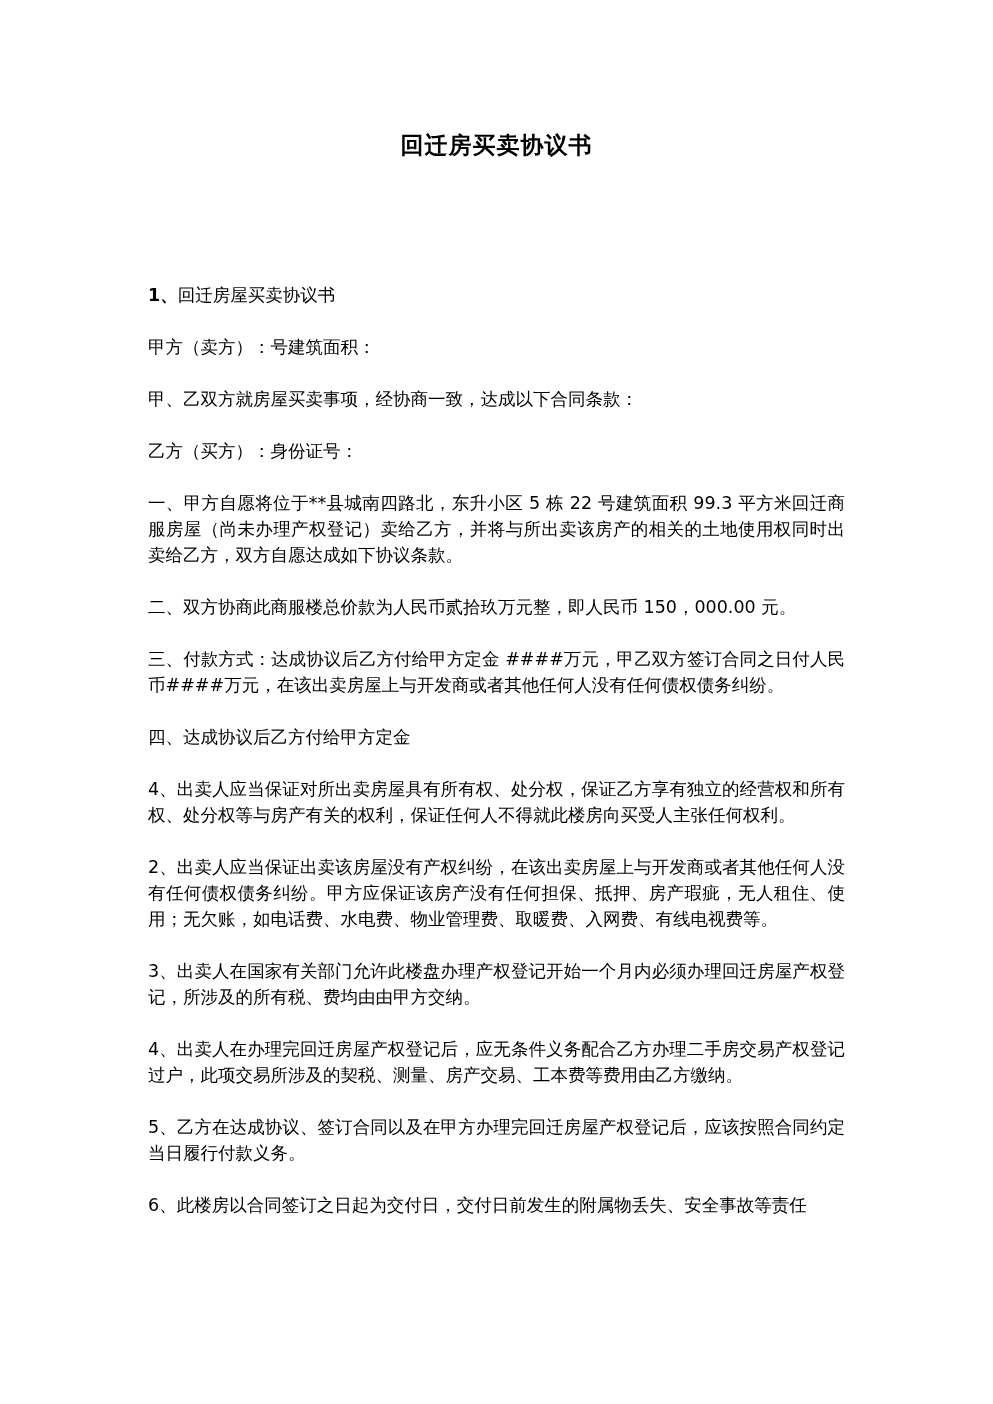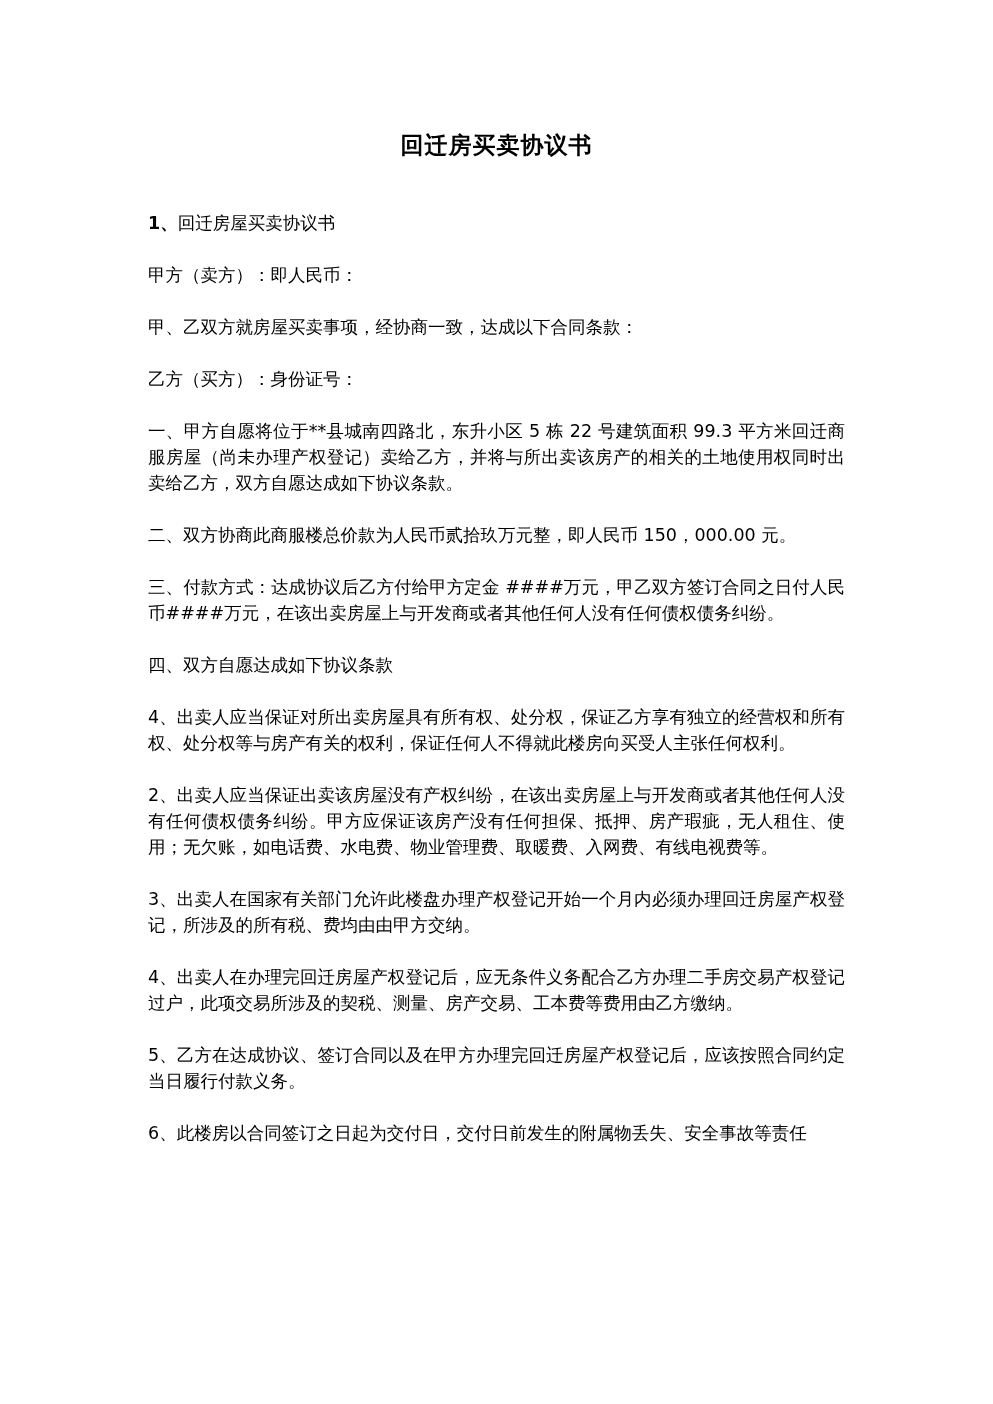--- a/index.html
+++ b/index.html
@@ -20,21 +20,21 @@
   }
   .doc-title {
     margin: 0;
     font-size: 23px;
     line-height: 34px;
     font-weight: bold;
     text-align: center;
     letter-spacing: 1px;
   }
   .doc-body {
-    margin-top: 48px;
+    margin-top: 120px;
   }
   .para {
     margin: 0 0 26px 0;
     font-size: 17.5px;
     line-height: 26px;
     text-align: justify;
     word-break: break-all;
   }
   .heading-number {
     font-weight: bold;
@@ -44,27 +44,27 @@
 <body>
 
 <div class="page">
 
   <h1 class="doc-title">回迁房买卖协议书</h1>
 
   <div class="doc-body">
 
     <p class="para"><span class="heading-number">1、</span><span>回迁房屋买卖协议书</span></p>
 
-    <p class="para">甲方（卖方）：即人民币：</p>
+    <p class="para">甲方（卖方）：号建筑面积：</p>
     <p class="para">甲、乙双方就房屋买卖事项，经协商一致，达成以下合同条款：</p>
     <p class="para">乙方（买方）：身份证号：</p>
     <p class="para">一、甲方自愿将位于**县城南四路北，东升小区 5 栋 22 号建筑面积 99.3 平方米回迁商服房屋（尚未办理产权登记）卖给乙方，并将与所出卖该房产的相关的土地使用权同时出卖给乙方，双方自愿达成如下协议条款。</p>
     <p class="para">二、双方协商此商服楼总价款为人民币贰拾玖万元整，即人民币  150，000.00 元。</p>
     <p class="para">三、付款方式：达成协议后乙方付给甲方定金 ####万元，甲乙双方签订合同之日付人民币####万元，在该出卖房屋上与开发商或者其他任何人没有任何债权债务纠纷。</p>
-    <p class="para">四、双方自愿达成如下协议条款</p>
+    <p class="para">四、达成协议后乙方付给甲方定金</p>
     <p class="para">4、出卖人应当保证对所出卖房屋具有所有权、处分权，保证乙方享有独立的经营权和所有权、处分权等与房产有关的权利，保证任何人不得就此楼房向买受人主张任何权利。</p>
     <p class="para">2、出卖人应当保证出卖该房屋没有产权纠纷，在该出卖房屋上与开发商或者其他任何人没有任何债权债务纠纷。甲方应保证该房产没有任何担保、抵押、房产瑕疵，无人租住、使用；无欠账，如电话费、水电费、物业管理费、取暖费、入网费、有线电视费等。</p>
     <p class="para">3、出卖人在国家有关部门允许此楼盘办理产权登记开始一个月内必须办理回迁房屋产权登记，所涉及的所有税、费均由由甲方交纳。</p>
     <p class="para">4、出卖人在办理完回迁房屋产权登记后，应无条件义务配合乙方办理二手房交易产权登记过户，此项交易所涉及的契税、测量、房产交易、工本费等费用由乙方缴纳。</p>
     <p class="para">5、乙方在达成协议、签订合同以及在甲方办理完回迁房屋产权登记后，应该按照合同约定当日履行付款义务。</p>
     <p class="para">6、此楼房以合同签订之日起为交付日，交付日前发生的附属物丢失、安全事故等责任</p>
 
   </div>
 </div>
 

